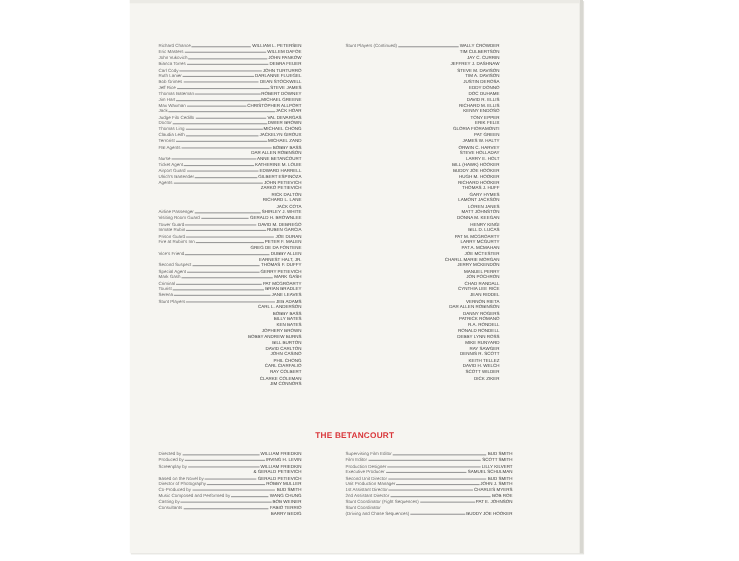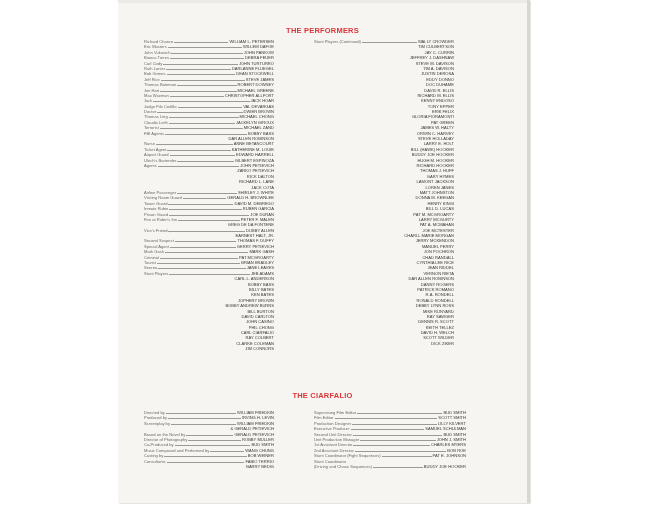--- a/index.html
+++ b/index.html
@@ -28,21 +28,20 @@
   .dots { flex: 1; border-bottom: 0.5px solid #9a9a9a; margin: 0 1px 1px 1px; min-width: 4px; }
   .nodots { flex: 1; }
   .name { color: #3a3a3a; text-transform: uppercase; text-align: right; }
 </style>
 </head>
 <body>
 
 <div class="page">
   <div class="page-top"></div>
 
-  <div class="section-title" style="top:26px;">THE PERFORMERS</div>
   <div class="col" id="perf-left" style="left:26px; top:39px; width:130px;">
       <div class="row">
         <span class="role">Richard Chance</span>
         <span class="dots"></span>
         <span class="name">WILLIAM L. PETERSEN</span>
       </div>
       <div class="row">
         <span class="role">Eric Masters</span>
         <span class="dots"></span>
         <span class="name">WILLEM DAFOE</span>
@@ -609,21 +608,21 @@
         <span class="nodots"></span>
         <span class="name">SCOTT WILDER</span>
       </div>
       <div class="row">
         <span class="role"></span>
         <span class="nodots"></span>
         <span class="name">DICK ZIKER</span>
       </div>
     </div>
 
-  <div class="section-title" style="top:391px;">THE CIARFALIO</div>
+  <div class="section-title" style="top:391px;">THE BETANCOURT</div>
   <div class="col" id="film-left" style="left:26px; top:410px; width:130px;">
       <div class="row">
         <span class="role">Directed by</span>
         <span class="dots"></span>
         <span class="name">WILLIAM FRIEDKIN</span>
       </div>
       <div class="row">
         <span class="role">Produced by</span>
         <span class="dots"></span>
         <span class="name">IRVING H. LEVIN</span>

